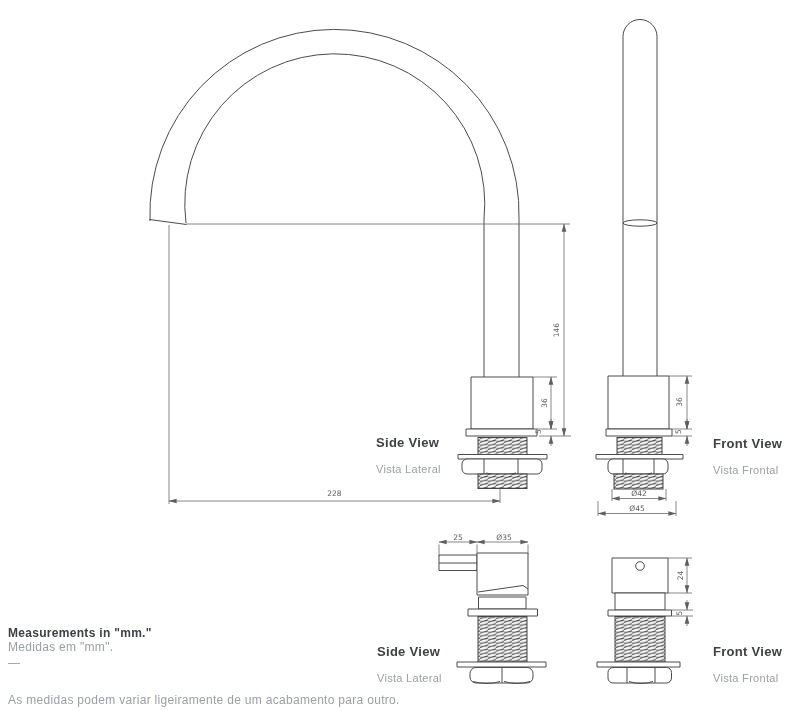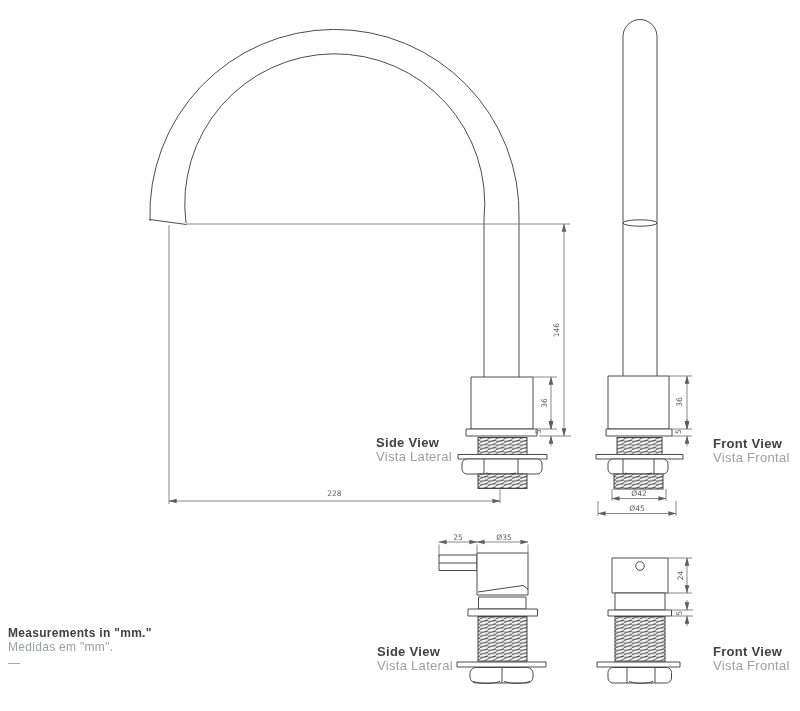--- a/index.html
+++ b/index.html
@@ -8,21 +8,21 @@
   svg{position:absolute;left:0;top:0;}
   
   .ol{fill:none;stroke:#4c4c4c;stroke-width:1;stroke-linejoin:round;}
   .fw{fill:#ffffff;stroke:#4c4c4c;stroke-width:1;stroke-linejoin:round;}
   .thr{fill:url(#thr);stroke:#454545;stroke-width:1;}
   .dl{stroke:#6b6b6b;stroke-width:.8;fill:none;}
   .dt{font-family:"DejaVu Sans",sans-serif;font-size:7.5px;fill:#5f5f5f;}
   
   .vlabel{position:absolute;line-height:13px;white-space:nowrap;}
   .vlabel .en{font-weight:bold;font-size:13px;color:#3e4145;letter-spacing:.3px;}
-  .vlabel .pt{font-size:13px;color:#9ba0a5;letter-spacing:.3px;margin-top:1px;}
+  .vlabel .pt{font-size:11px;color:#9ba0a5;letter-spacing:.3px;margin-top:14px;}
   .foot{position:absolute;left:8px;white-space:nowrap;font-size:12px;letter-spacing:.3px;}
   .foot.bold{font-weight:bold;color:#3e4145;}
   .foot.gray{color:#9ba0a5;}
 </style>
 </head>
 <body>
 
 <div class="canvas">
 
   <svg width="800" height="711" viewBox="0 0 800 711">
@@ -176,14 +176,15 @@
     <div class="pt">Vista Lateral</div>
   </div>
   <div class="vlabel" style="left:713px;top:645px">
     <div class="en">Front View</div>
     <div class="pt">Vista Frontal</div>
   </div>
 
   <div class="foot bold" style="top:626px">Measurements in "mm."</div>
   <div class="foot gray" style="top:640px">Medidas em "mm".</div>
   <div class="foot gray" style="top:656px">—</div>
+  <div class="foot gray" style="top:693px">As medidas podem variar ligeiramente de um acabamento para outro.</div>
 
 </div>
 
 </body></html>

